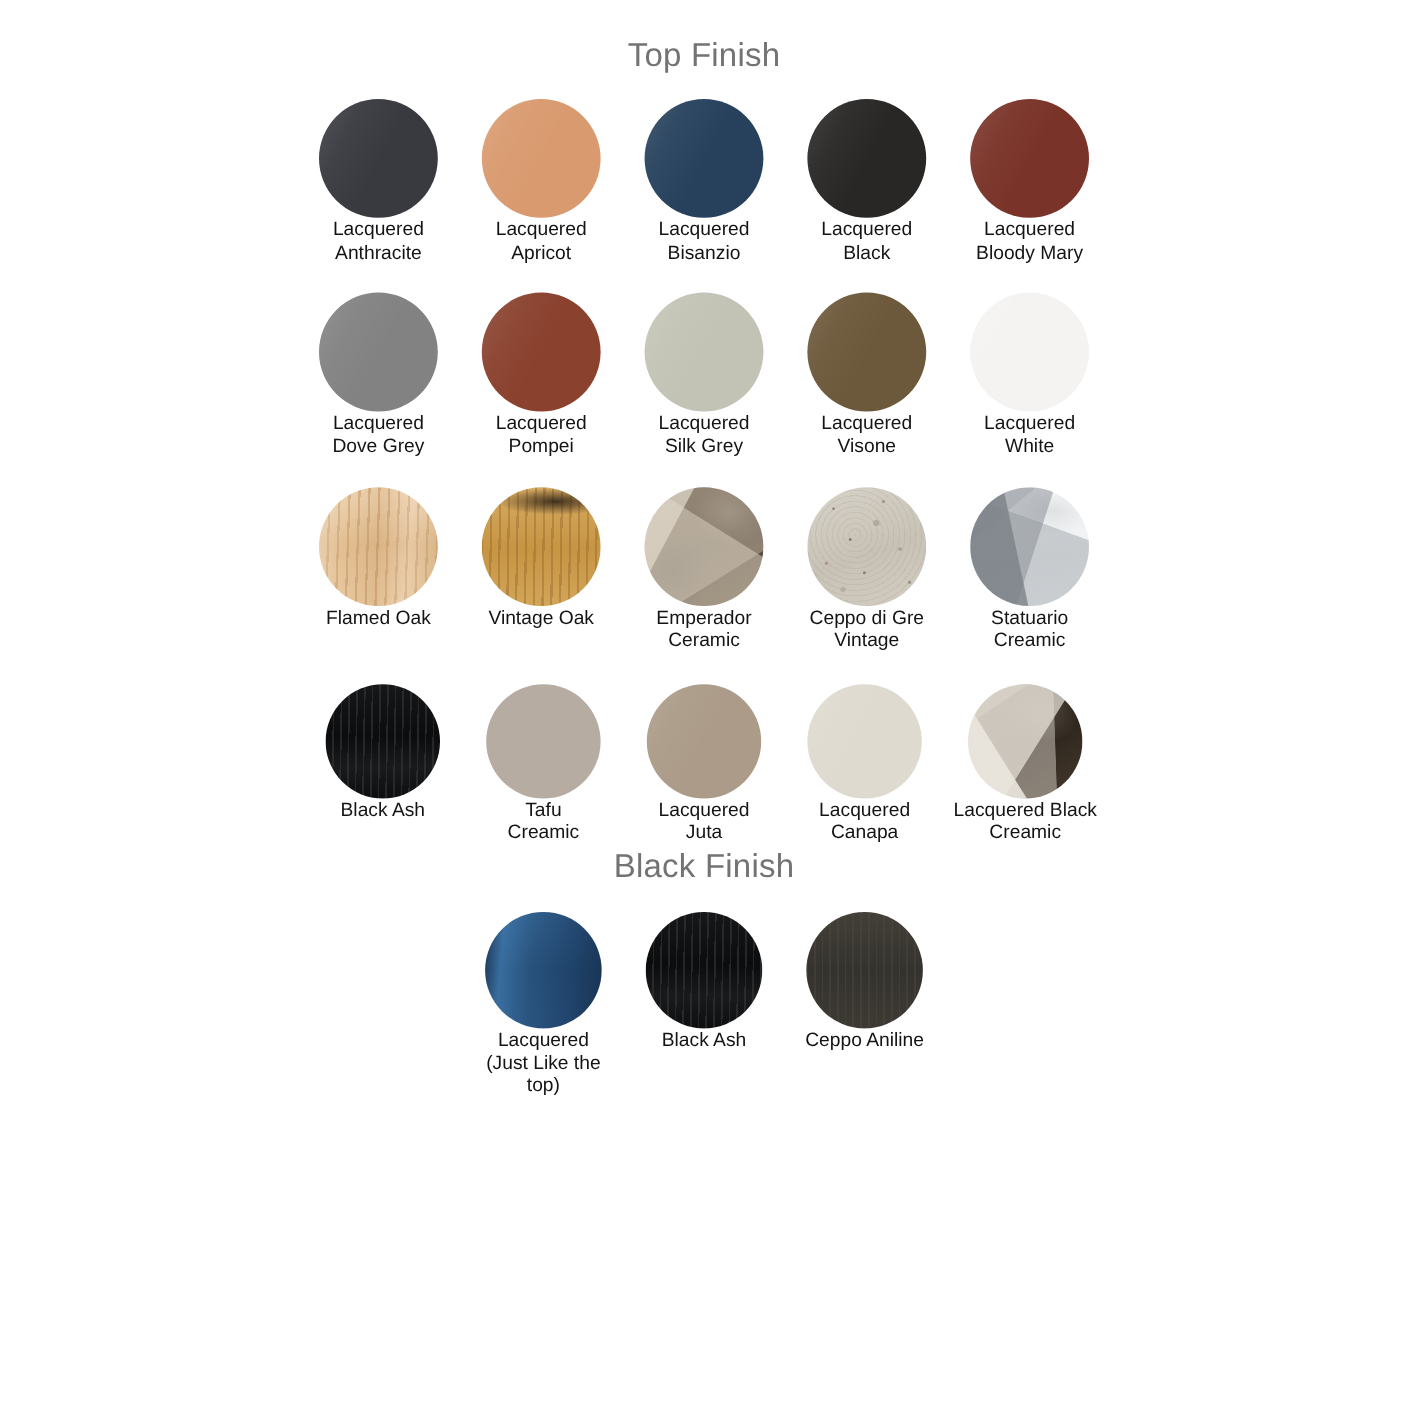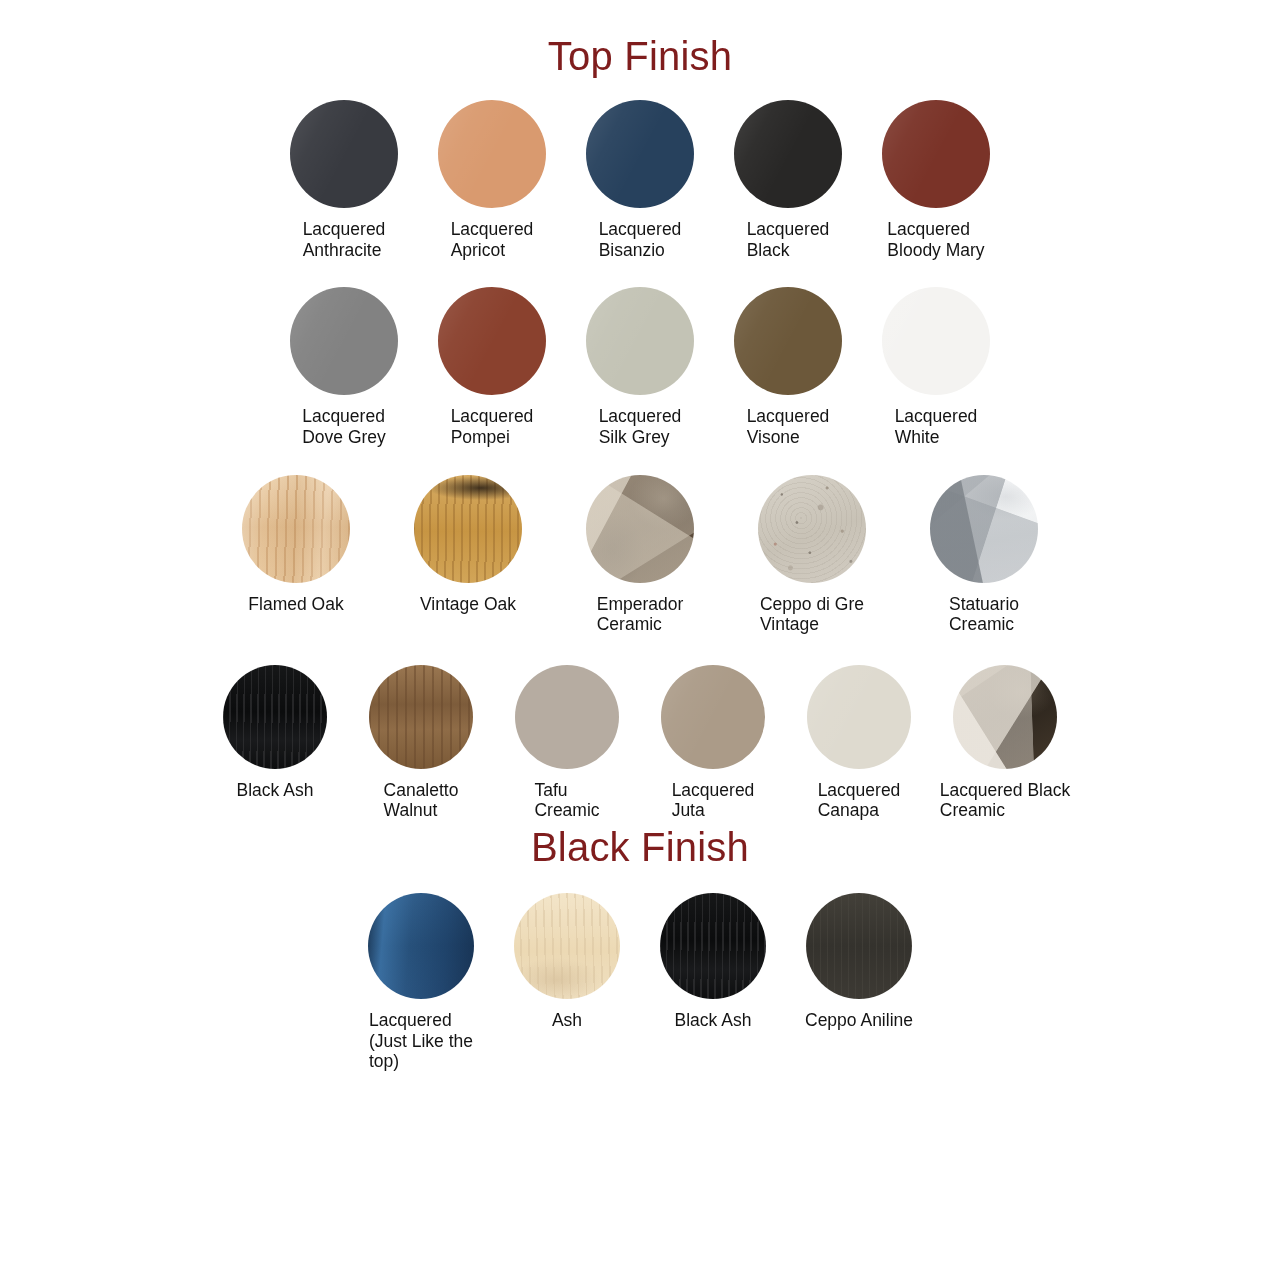--- a/index.html
+++ b/index.html
@@ -12,23 +12,23 @@
     width: 1280px; height: 1280px;
     font-family: "Liberation Sans", sans-serif;
     color: #1a1a1a;
     overflow: hidden;
     position: relative;
   }
 
   .section-title {
     text-align: center;
     font-weight: 400;
-    font-size: 40px;
+    font-size: 30px;
     line-height: 1;
-    color: #7f1d1d;
+    color: #737373;
     letter-spacing: 0.2px;
   }
   #top-finish-title { margin: 0; padding-top: 36px; }
   #base-finish-title { margin: 0; padding-top: 6px; }
 
   .swatch-row {
     display: flex;
     justify-content: center;
     align-items: flex-start;
   }
@@ -44,31 +44,31 @@
     width: 108px;
     height: 108px;
     border-radius: 50%;
     flex: none;
     background-repeat: no-repeat;
     background-size: cover;
     background-position: center;
   }
 
   .swatch-label {
-    margin-top: 11px;
+    text-align: center;
     font-size: 17.5px;
     line-height: 1.18;
     color: #141414;
     white-space: pre-line;
   }
 
   
   #top-row-1 { margin-top: 24px; }
   #top-row-2 { margin-top: 27px; }
-  #top-row-3 { margin-top: 27px; gap: 24px; }
+  #top-row-3 { margin-top: 27px; }
   #top-row-4 { margin-top: 30px; }
   #base-row-1 { margin-top: 26px; }
 
   #top-row-4 .swatch-cell { width: 146px; }
   #top-row-4 .swatch-disc { width: 104px; height: 104px; }
 
   #base-row-1 .swatch-cell { width: 146px; }
   #base-row-1 .swatch-disc { width: 106px; height: 106px; }
 
   
@@ -305,25 +305,20 @@
 Creamic</div>
       </div>
     </div>
 
     <div id="top-row-4" class="swatch-row">
       <div class="swatch-cell">
         <div class="swatch-disc tex-black-ash"></div>
         <div class="swatch-label">Black Ash</div>
       </div>
       <div class="swatch-cell">
-        <div class="swatch-disc tex-canaletto"></div>
-        <div class="swatch-label">Canaletto
-Walnut</div>
-      </div>
-      <div class="swatch-cell">
         <div class="swatch-disc tex-tafu"></div>
         <div class="swatch-label">Tafu
 Creamic</div>
       </div>
       <div class="swatch-cell">
         <div class="swatch-disc gloss" style="background-color: rgb(171, 155, 136);"></div>
         <div class="swatch-label">Lacquered
 Juta</div>
       </div>
       <div class="swatch-cell">
@@ -343,24 +338,20 @@
     <h1 id="base-finish-title" class="section-title">Black Finish</h1>
 
     <div id="base-row-1" class="swatch-row">
       <div class="swatch-cell">
         <div class="swatch-disc tex-lacquered-blue-base"></div>
         <div class="swatch-label">Lacquered
 (Just Like the
 top)</div>
       </div>
       <div class="swatch-cell">
-        <div class="swatch-disc tex-ash"></div>
-        <div class="swatch-label">Ash</div>
-      </div>
-      <div class="swatch-cell">
         <div class="swatch-disc tex-black-ash"></div>
         <div class="swatch-label">Black Ash</div>
       </div>
       <div class="swatch-cell">
         <div class="swatch-disc tex-black-aniline"></div>
         <div class="swatch-label">Ceppo Aniline</div>
       </div>
     </div>
   </section>
 

